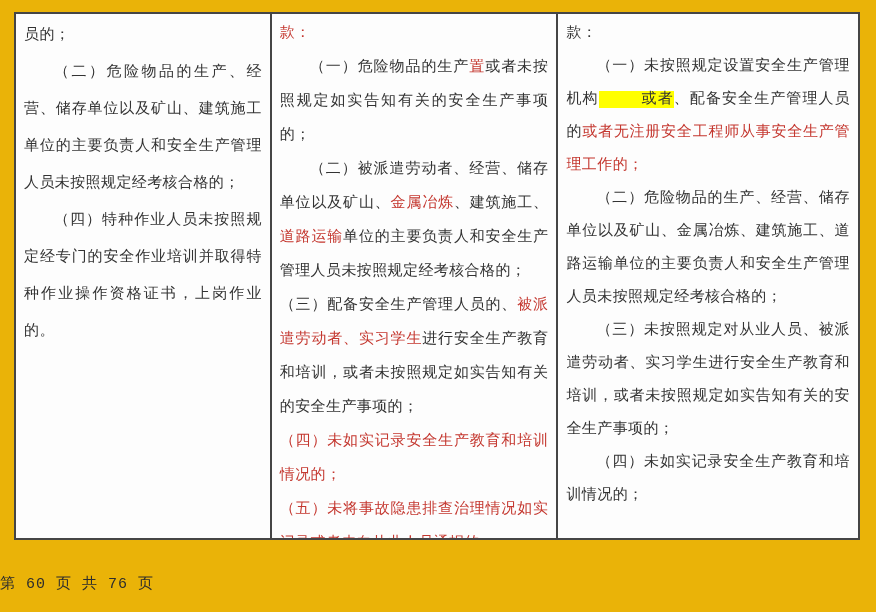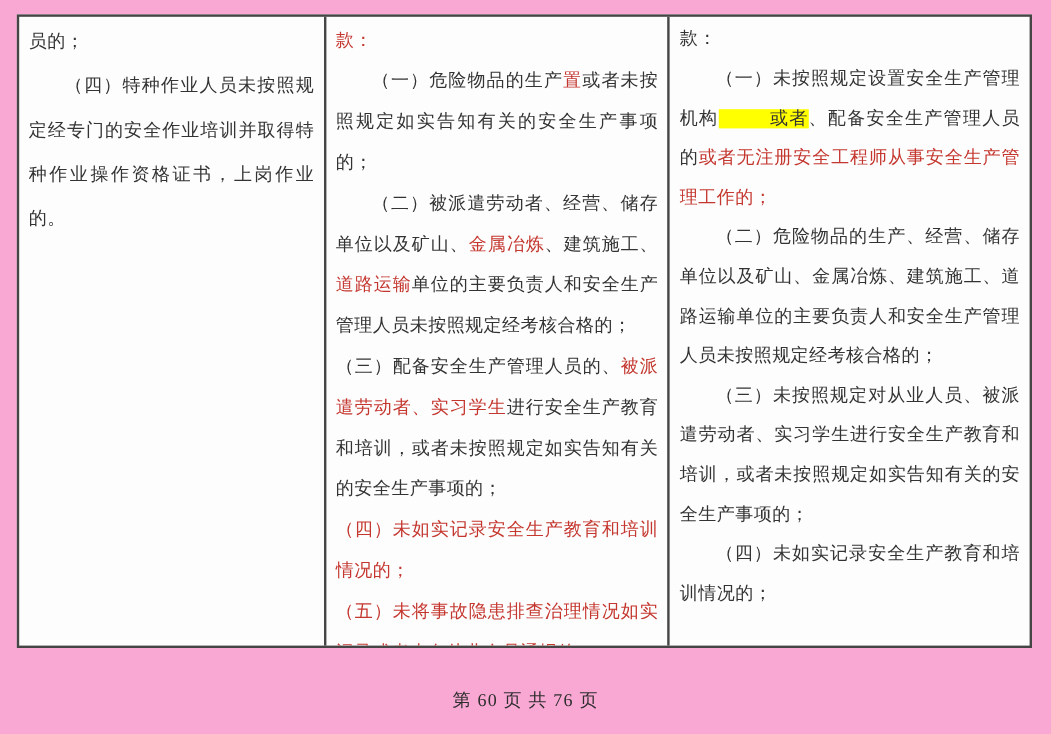--- a/index.html
+++ b/index.html
@@ -5,22 +5,22 @@
   html, body {
     margin: 0;
     padding: 0;
     background: #fbfbfb;
   }
   .page {
     position: relative;
     width: 876px;
     height: 612px;
     overflow: hidden;
-    background: #f9a8d4;
-    font-family: Liberation Serif, serif;
+    background: #eab308;
+    font-family: Liberation Mono, monospace;
   }
   .doc-table {
     position: absolute;
     left: 14px;
     top: 12px;
     width: 846px;
     height: 528px;
     box-sizing: border-box;
     display: flex;
     border: 2px solid var(--border, #454545);
@@ -61,33 +61,33 @@
   .seg-highlight {
     color: var(--text, #333333);
     background: var(--highlight, #ffff00);
     padding-left: 43px;
   }
   .footer {
     position: absolute;
     left: 0;
     top: 574px;
     width: 876px;
-    text-align: center;
     font-size: 15px;
     color: #2d2d2d;
     letter-spacing: 1px;
   }
 </style>
 </head>
 <body>
 
 <div class="page">
   <div class="doc-table">
     <div class="col col-0">
         <p class="para"><span class="seg-normal">员的；</span></p>
+        <p class="para indent"><span class="seg-normal">（二）危险物品的生产、经营、储存单位以及矿山、建筑施工单位的主要负责人和安全生产管理人员未按照规定经考核合格的；</span></p>
         <p class="para indent"><span class="seg-normal">（四）特种作业人员未按照规定经专门的安全作业培训并取得特种作业操作资格证书，上岗作业的。</span></p>
       </div>
     <div class="col col-1">
         <p class="para"><span class="seg-red">款：</span></p>
         <p class="para indent"><span class="seg-normal">（一）危险物品的生产</span><span class="seg-red">置</span><span class="seg-normal">或者未按照规定如实告知有关的安全生产事项的；</span></p>
         <p class="para indent"><span class="seg-normal">（二）被派遣劳动者、经营、储存单位以及矿山、</span><span class="seg-red">金属冶炼</span><span class="seg-normal">、建筑施工、</span><span class="seg-red">道路运输</span><span class="seg-normal">单位的主要负责人和安全生产管理人员未按照规定经考核合格的；</span></p>
         <p class="para"><span class="seg-normal">（三）配备安全生产管理人员的、</span><span class="seg-red">被派遣劳动者、实习学生</span><span class="seg-normal">进行安全生产教育和培训，或者未按照规定如实告知有关的安全生产事项的；</span></p>
         <p class="para"><span class="seg-red">（四）未如实记录安全生产教育和培训情况的；</span></p>
         <p class="para"><span class="seg-red">（五）未将事故隐患排查治理情况如实记录或者未向从业人员通报的；</span></p>
       </div>

